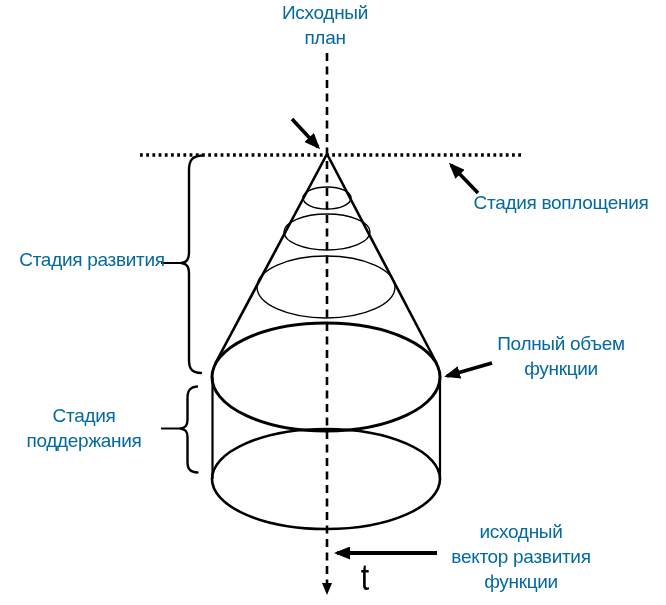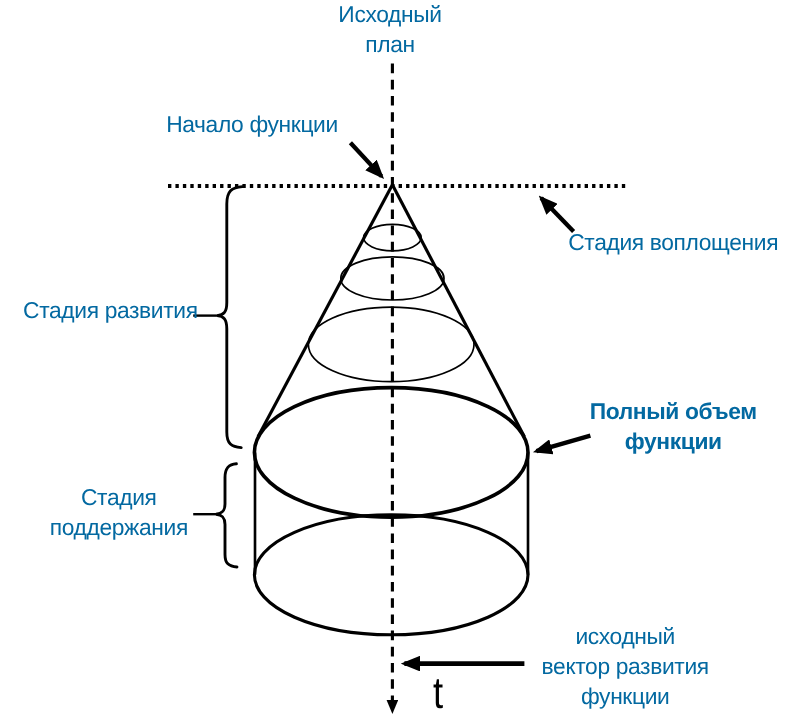--- a/index.html
+++ b/index.html
@@ -59,30 +59,29 @@
 
     <line x1="292" y1="119" x2="318" y2="147" stroke="#000" stroke-width="3.6" marker-end="url(#ah)"></line>
     <line x1="478" y1="193" x2="451" y2="165" stroke="#000" stroke-width="3.6" marker-end="url(#ah)"></line>
     <line x1="492" y1="363" x2="447" y2="376" stroke="#000" stroke-width="3.6" marker-end="url(#ah)"></line>
     <line x1="437" y1="553" x2="337" y2="553" stroke="#000" stroke-width="3.8" marker-end="url(#ah)"></line>
   </svg>
 
   <div class="lbl" style="left:245px;top:0px;width:160px;">Исходный
 план</div>
 
-  <div class="lbl single" style="left:120px;top:94px;width:180px;">Начало функции</div>
 
   <div class="lbl single" style="left:461px;top:192px;width:200px;">Стадия воплощения</div>
 
   <div class="lbl single" style="left:2px;top:249px;width:180px;">Стадия развития</div>
 
-  <div class="lbl" style="left:0px;top:403px;width:168px;padding-left:15px;">Стадия
+  <div class="lbl" style="left:0px;top:403px;width:168px;">Стадия
 поддержания</div>
 
-  <div class="lbl" style="left:471px;top:331px;width:180px;font-weight:bold;">Полный объем
+  <div class="lbl" style="left:471px;top:331px;width:180px;">Полный объем
 функции</div>
 
   <div class="lbl" style="left:431px;top:519px;width:180px;">исходный
 вектор развития
 функции</div>
 
   <div class="t-mark" style="left:352px;top:559px;width:26px;text-align:center;">t</div>
 
 </div>
 

